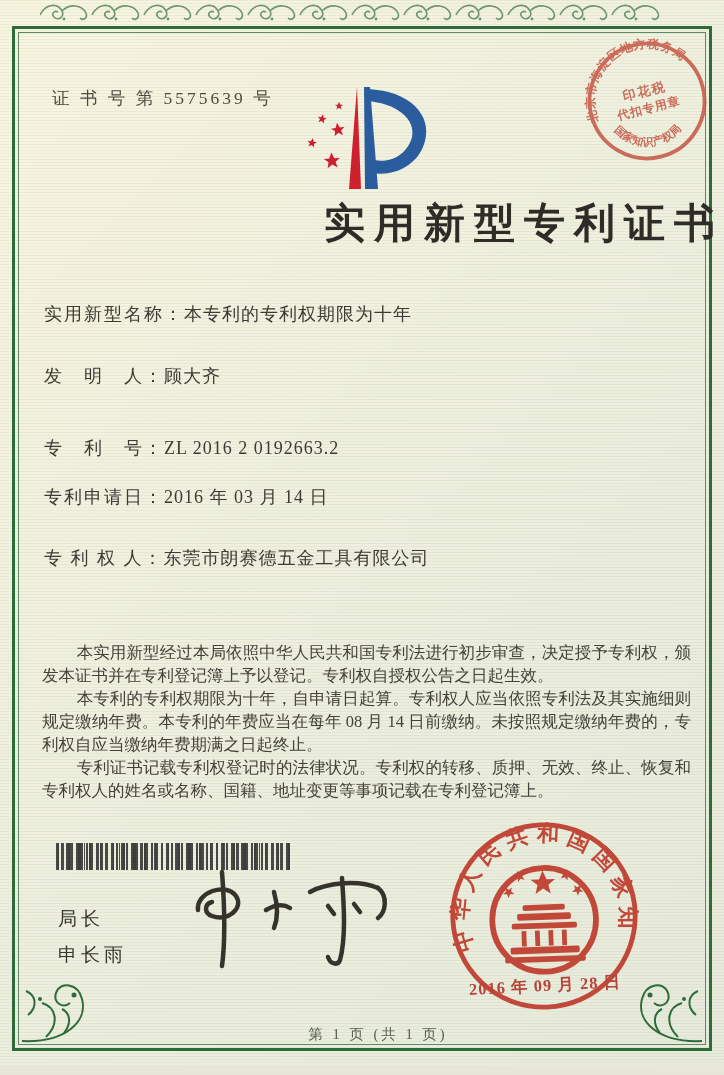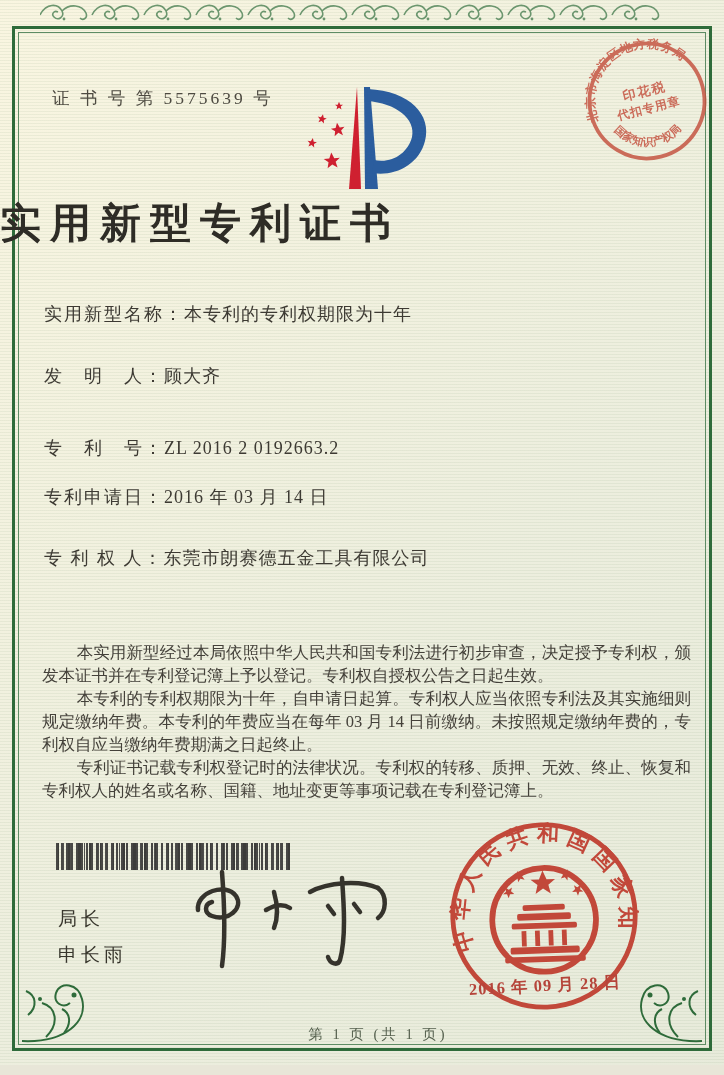--- a/index.html
+++ b/index.html
@@ -31,21 +31,21 @@
     position:absolute; left:52px; top:86px;
     font-size:17.5px; letter-spacing:3px; color:#4d4a41;
   }
   .logo{ position:absolute; left:282px; top:82px; width:170px; height:114px; }
   .tax-stamp{
     position:absolute; left:580px; top:34px; width:134px; height:134px;
     transform:rotate(-14deg); opacity:.82;
   }
   .title{
     position:absolute; top:196px; left:0; right:0;
-    text-align:left; font-size:41px; font-weight:700;
+    text-align:right; font-size:41px; font-weight:700;
     letter-spacing:9px; color:#2e2c26;
   }
   .field-row{
     position:absolute; left:44px; right:30px;
     font-size:18px; letter-spacing:1px; color:#3d3a33; white-space:nowrap;
   }
   .field-label{ letter-spacing:2px; }
   .paragraphs{
     position:absolute; top:641px; left:42px; right:33px;
     font-size:16.5px; line-height:23px; text-align:justify; color:#44413a;
@@ -172,21 +172,21 @@
   </div>
   <div class="field-row" style="top:485px">
     <span class="field-label">专利申请日：</span><span>2016 年 03 月 14 日</span>
   </div>
   <div class="field-row" style="top:546px">
     <span class="field-label">专 利 权 人：</span><span>东莞市朗赛德五金工具有限公司</span>
   </div>
 
   <div class="paragraphs">
     <p>本实用新型经过本局依照中华人民共和国专利法进行初步审查，决定授予专利权，颁发本证书并在专利登记簿上予以登记。专利权自授权公告之日起生效。</p>
-    <p>本专利的专利权期限为十年，自申请日起算。专利权人应当依照专利法及其实施细则规定缴纳年费。本专利的年费应当在每年 03 月 14 日前缴纳。未按照规定缴纳年费的，专利权自应当缴纳年费期满之日起终止。</p>
+    <p>本专利的专利权期限为十年，自申请日起算。专利权人应当依照专利法及其实施细则规定缴纳年费。本专利的年费应当在每年 08 月 14 日前缴纳。未按照规定缴纳年费的，专利权自应当缴纳年费期满之日起终止。</p>
     <p>专利证书记载专利权登记时的法律状况。专利权的转移、质押、无效、终止、恢复和专利权人的姓名或名称、国籍、地址变更等事项记载在专利登记簿上。</p>
   </div>
 
   <div class="barcode"></div>
 
   <div class="signer-title">局长</div>
   <div class="signer-name">申长雨</div>
 
   <svg class="signature" viewBox="0 0 232 118">
     <g fill="none" stroke="#35332c" stroke-width="4.5" stroke-linecap="round">

